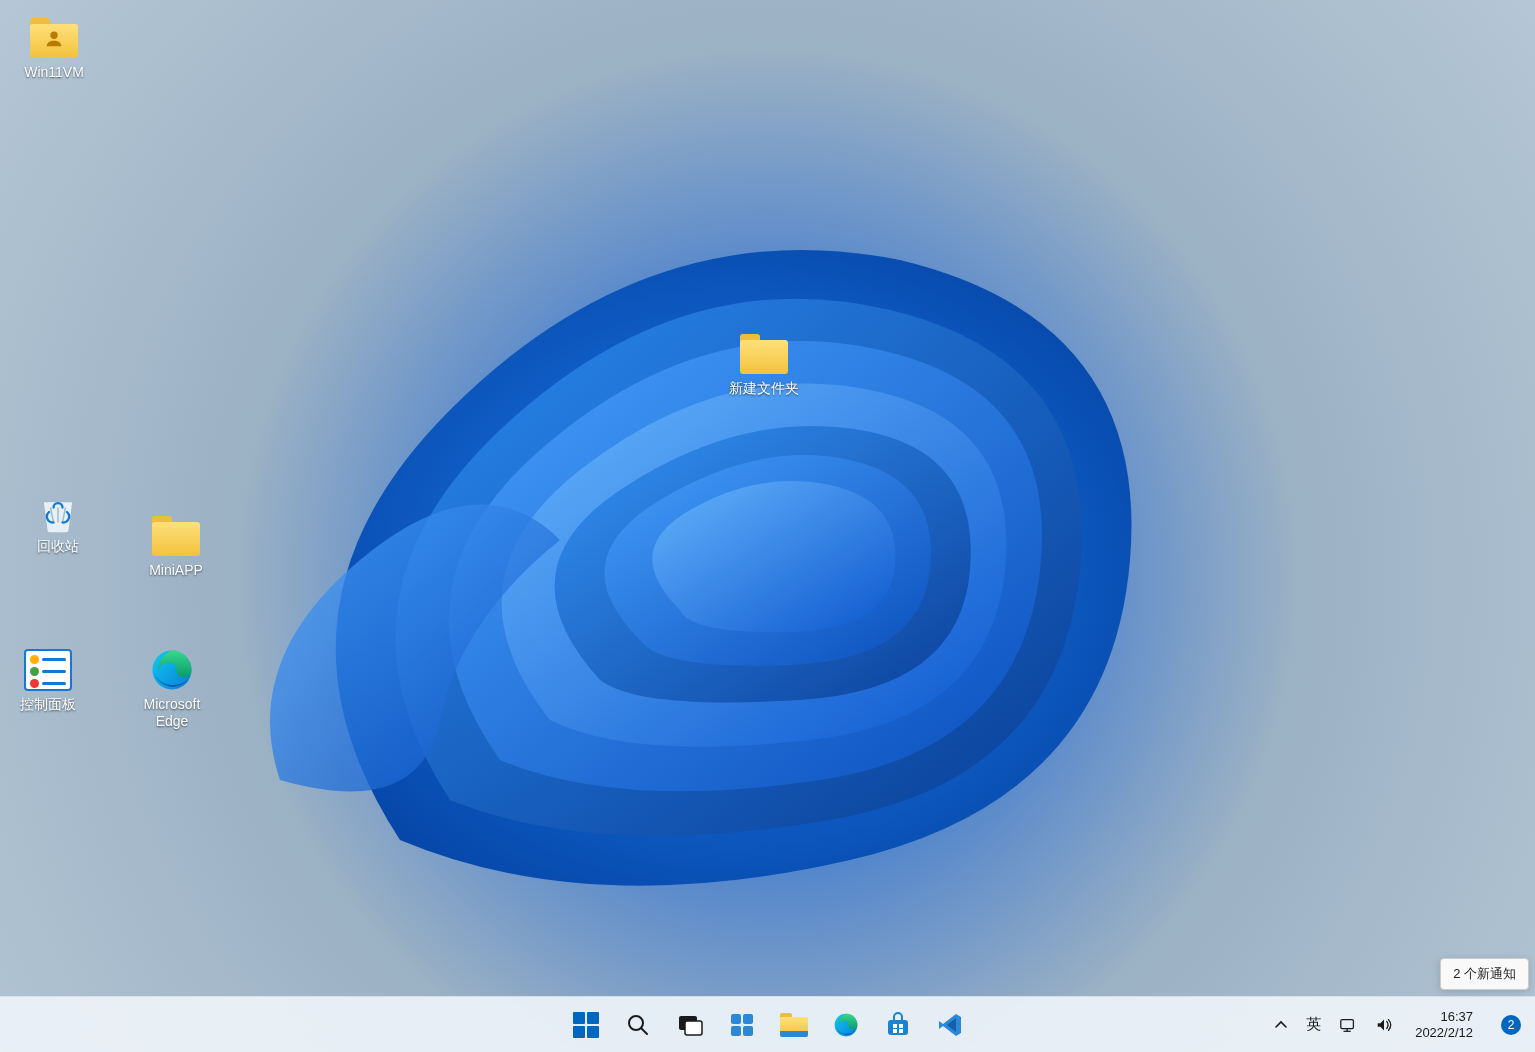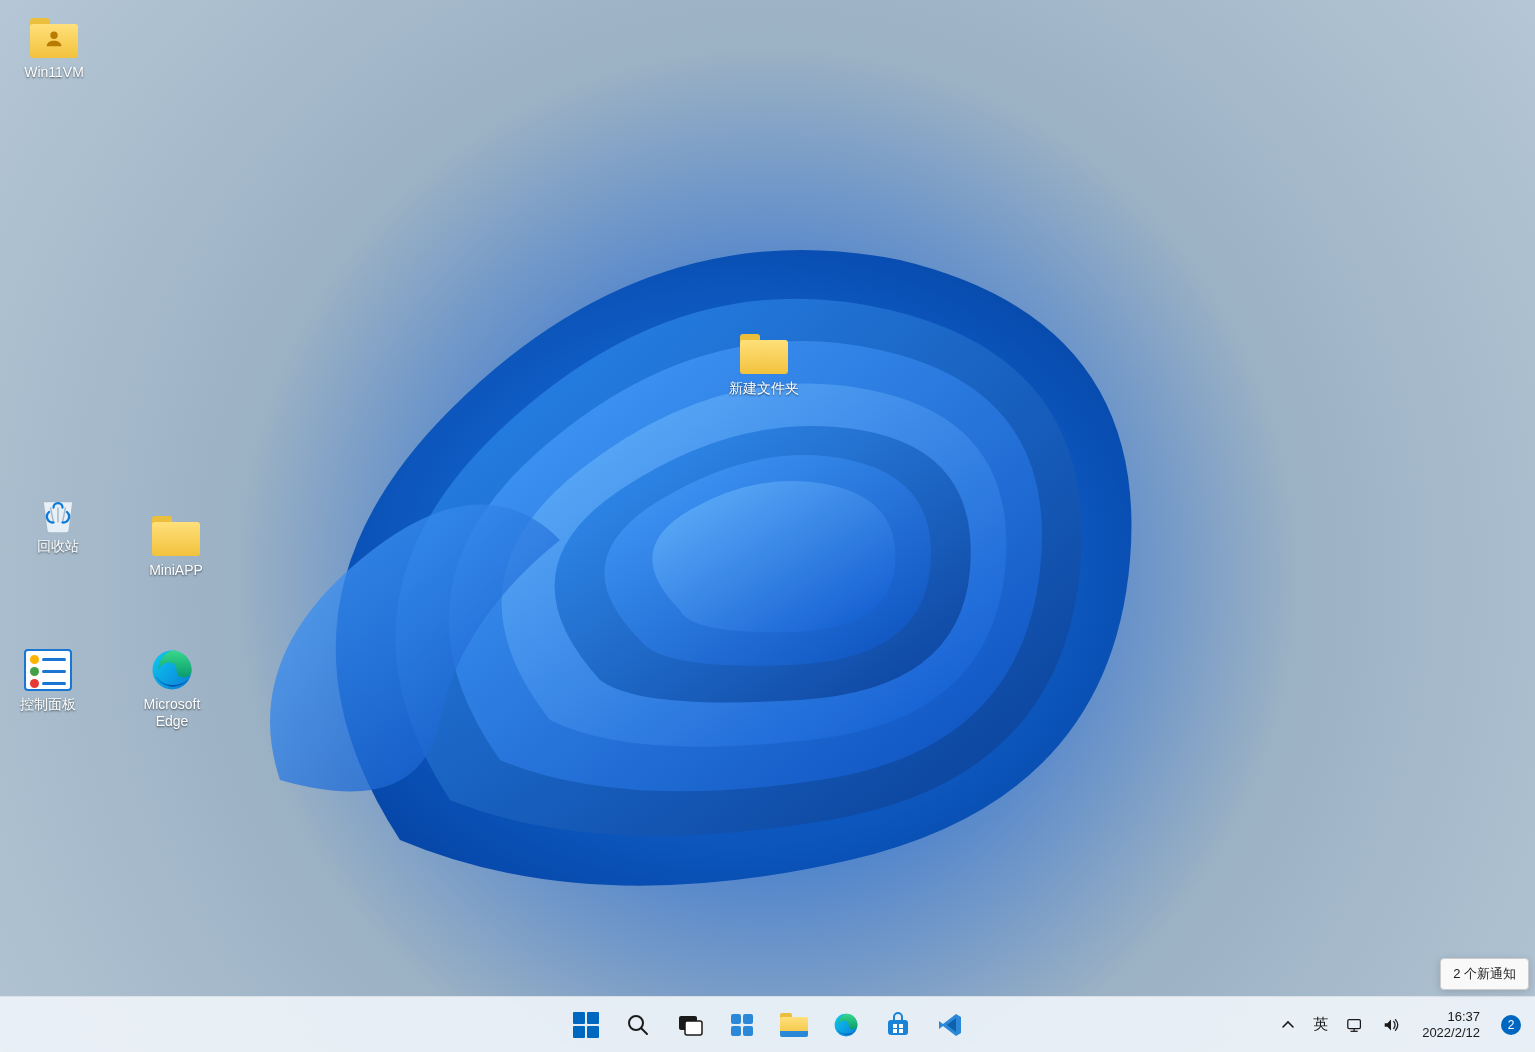--- a/index.html
+++ b/index.html
@@ -249,21 +249,21 @@
           <line x1="9" y1="14" x2="9" y2="17" stroke="#1a1a1a" stroke-width="1.4"></line>
           <line x1="5" y1="17" x2="13" y2="17" stroke="#1a1a1a" stroke-width="1.4"></line>
         </svg>
     </div>
     <div class="tray-item">
       <svg width="18" height="18" viewBox="0 0 20 20">
           <path d="M3 8 H6 L10 4 V16 L6 12 H3 Z" fill="#1a1a1a"></path>
           <path d="M13 6 Q16 10 13 14 M15 4 Q20 10 15 16" stroke="#1a1a1a" stroke-width="1.4" fill="none" stroke-linecap="round"></path>
         </svg>
     </div>
-    <div class="tray-item" style="gap:13px;">
+    <div class="tray-item" style="gap:20px;">
       <div class="clock">
         <span>16:37</span>
         <span>2022/2/12</span>
       </div>
       <span class="notif-badge">2</span>
     </div>
   </div>
 </div>
 
 </body></html>

